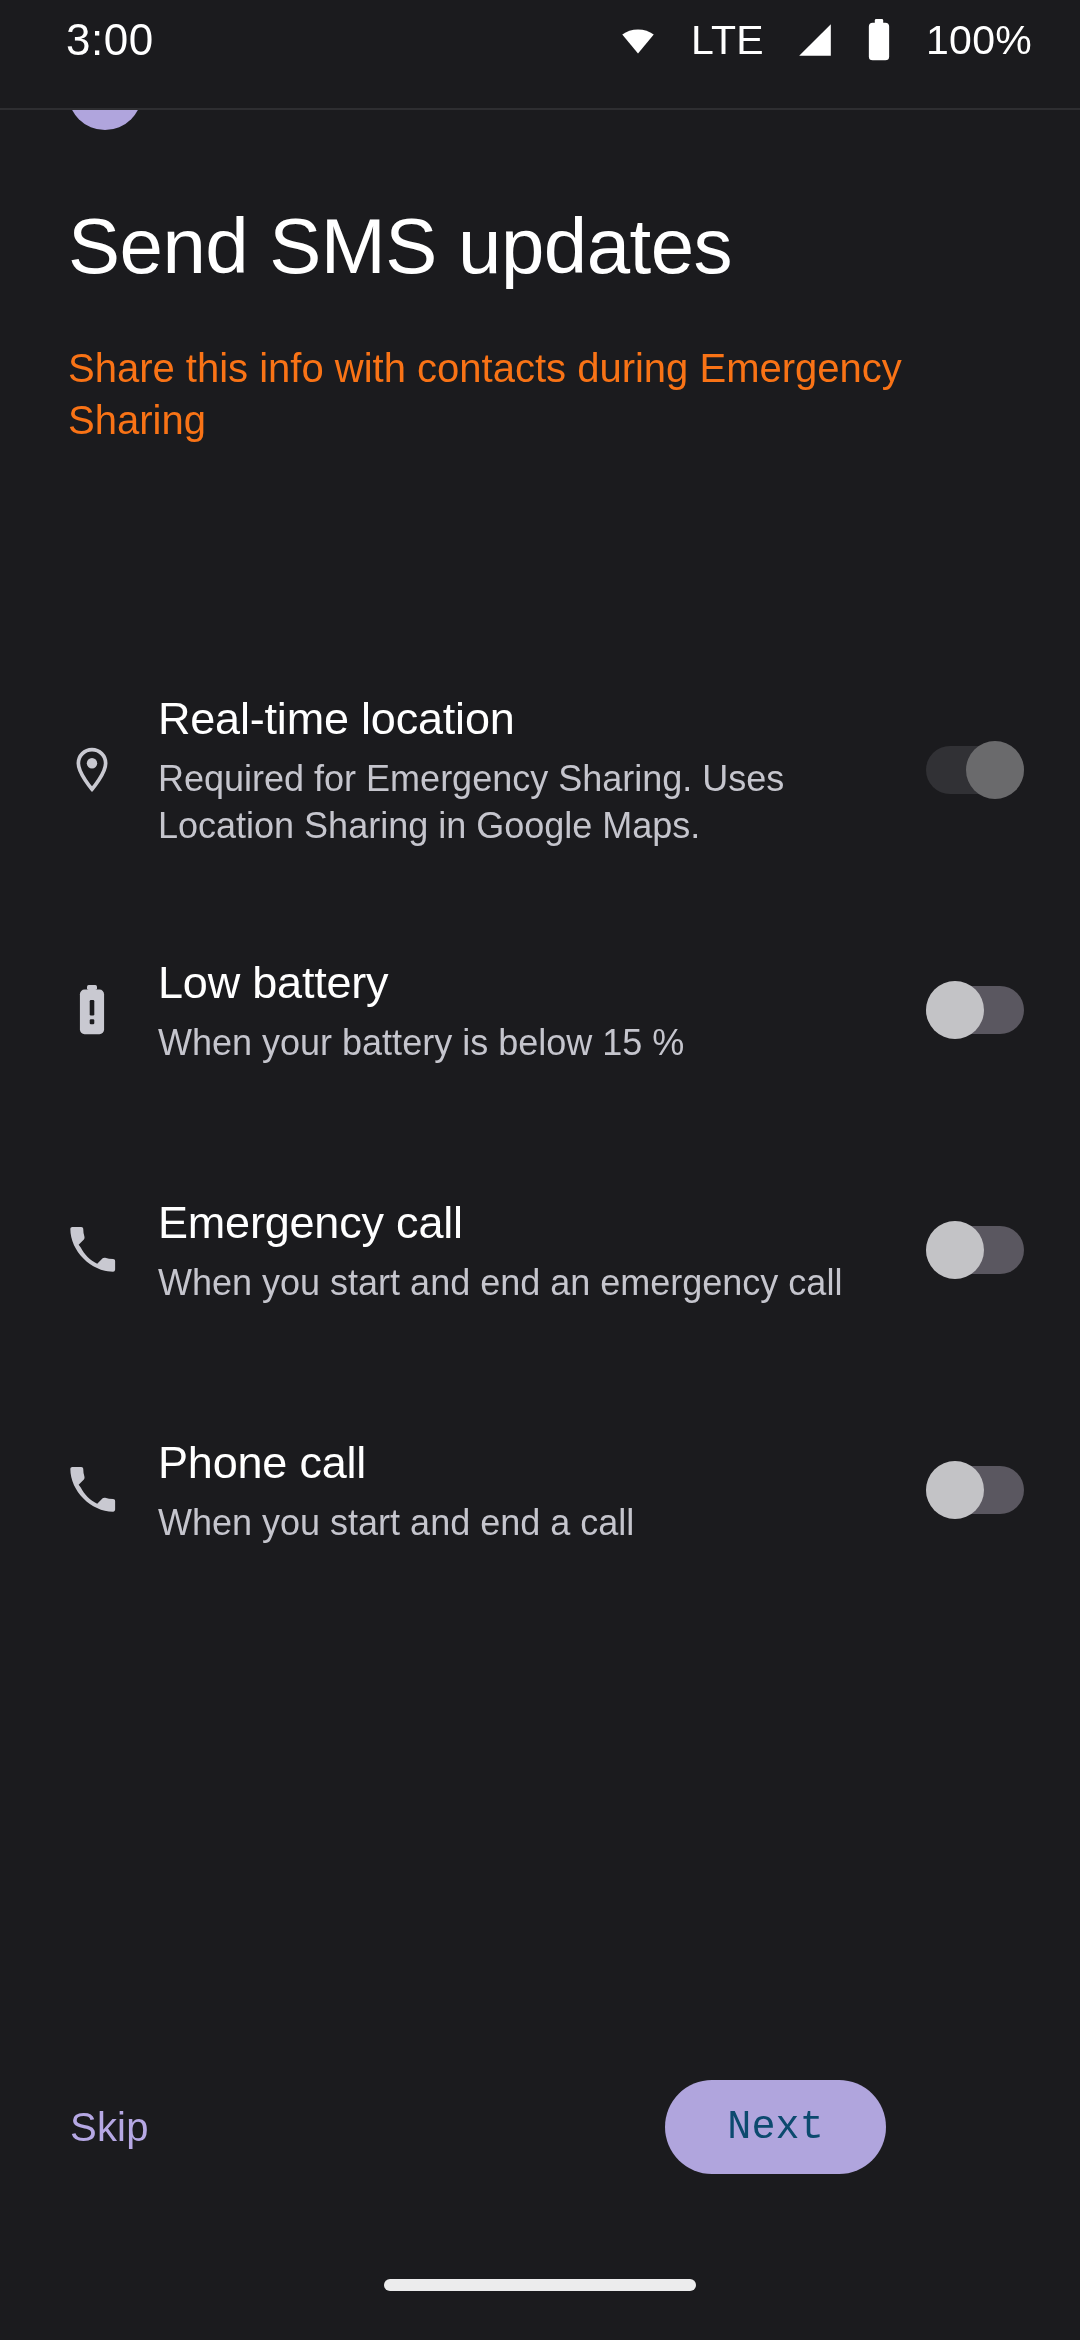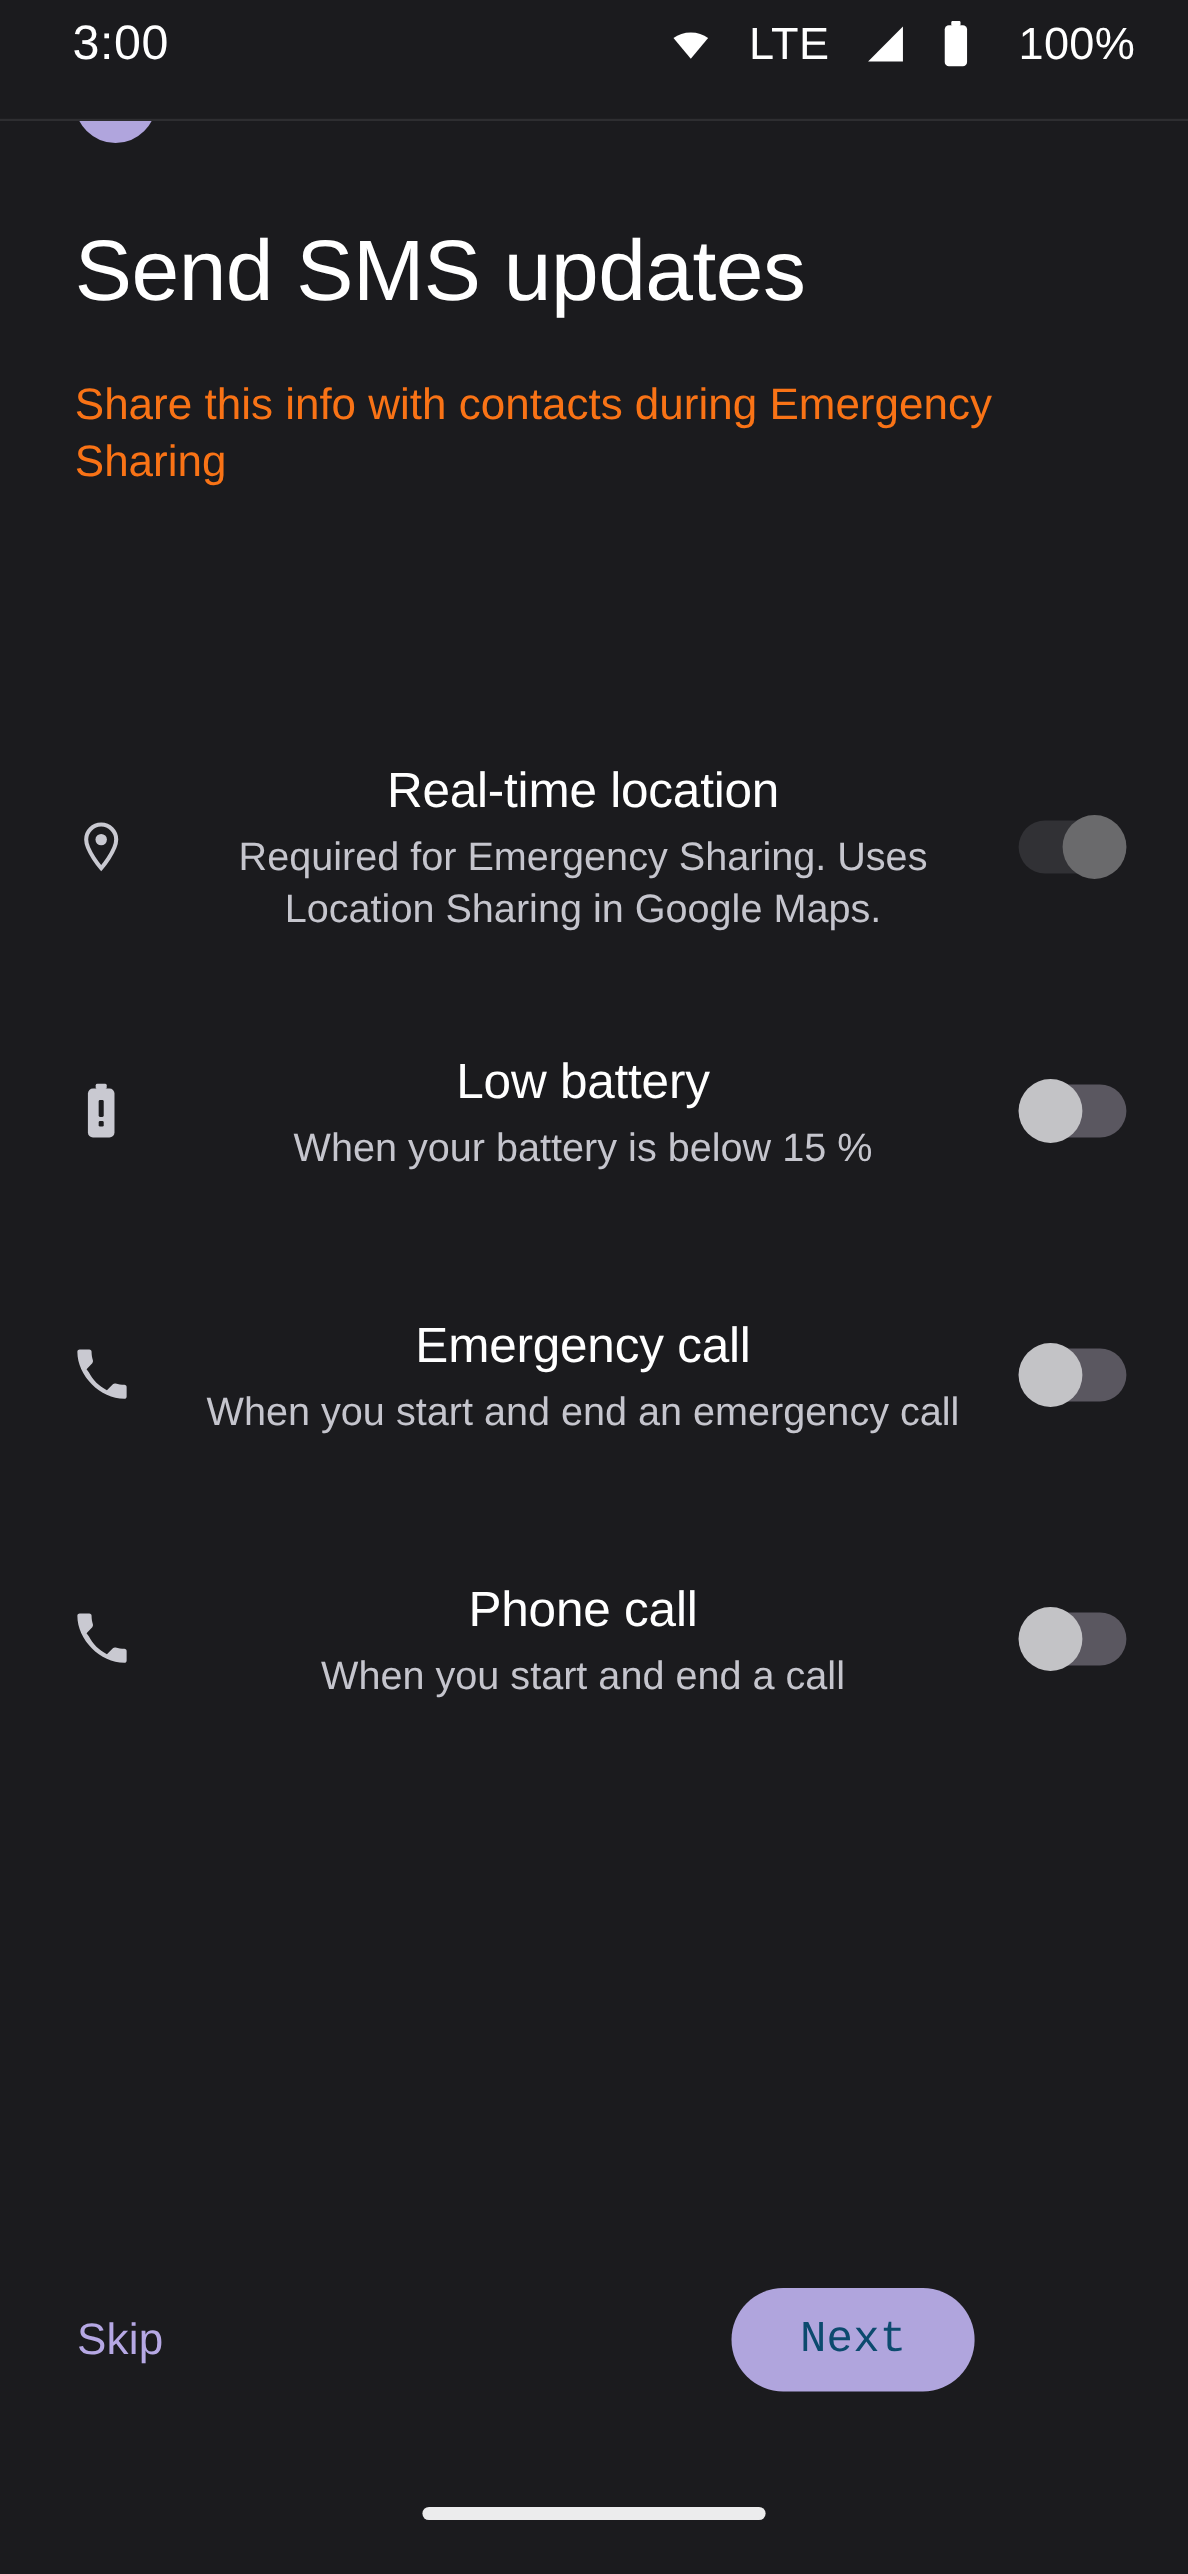--- a/index.html
+++ b/index.html
@@ -43,21 +43,21 @@
     font-size: 41px;
     color: #ffffff;
     line-height: 1;
     letter-spacing: 0.3px;
   }
   .status-battery-label {
     font-size: 41px;
     color: #ffffff;
     line-height: 1;
     letter-spacing: 0.3px;
-    margin-left: 14px;
+    margin-left: 4px;
   }
   .ic { display: block; }
 
   
   .header-divider {
     position: absolute;
     top: 108px; left: 0;
     width: 1080px;
     height: 2px;
     background: #2e2e31;
@@ -103,21 +103,20 @@
     margin: 50px 0 0 0;
     max-width: 840px;
   }
 
   
   .settings-list {
     position: absolute;
     top: 680px;
     left: 0;
     width: 1080px;
-    text-align: center;
   }
   .setting-row {
     display: flex;
     align-items: center;
     padding: 0 56px 0 56px;
     box-sizing: border-box;
     min-height: 180px;
     margin-bottom: 60px;
   }
   .setting-icon {

